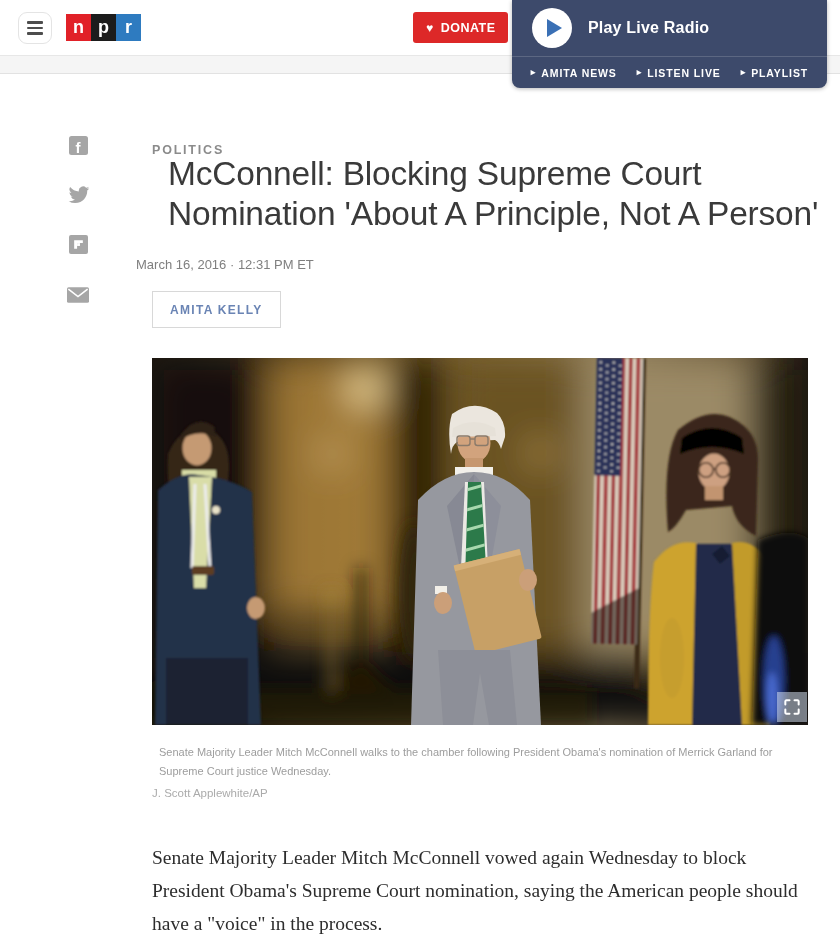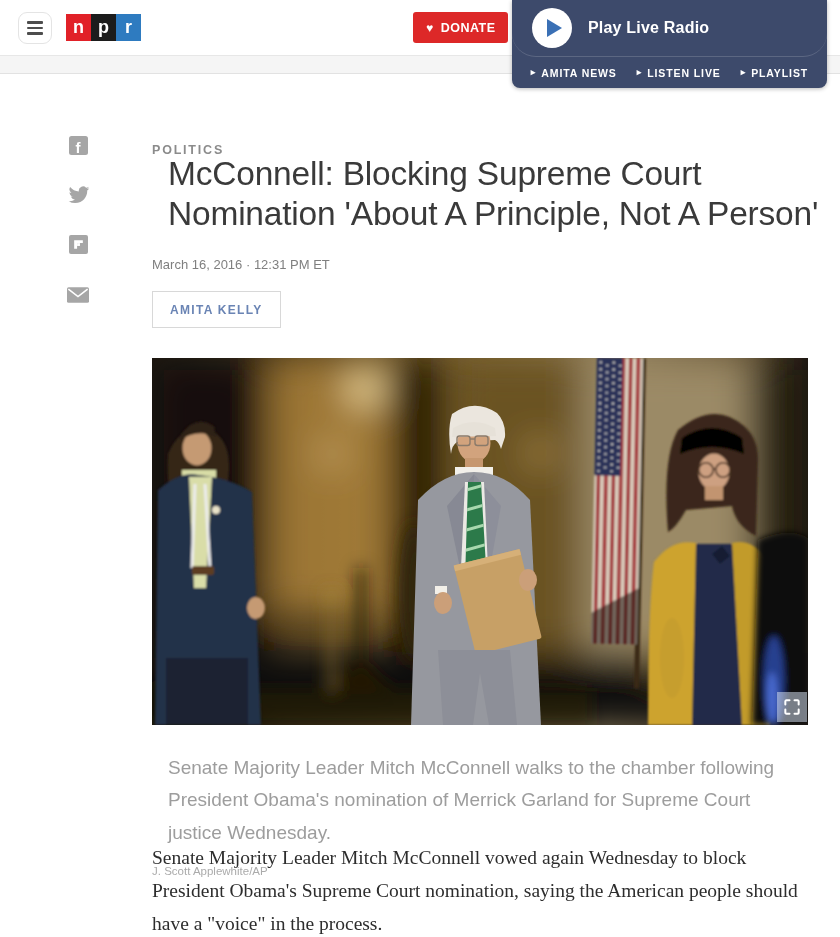--- a/index.html
+++ b/index.html
@@ -16,49 +16,49 @@
   .sq-p{background:#1c1c1c;}
   .sq-r{background:#2e7bc0;}
   .donate-btn{position:absolute;left:413px;top:12px;height:31px;background:#dd2828;color:#fff;border:none;border-radius:3px;padding:0 13px;font-family:"Liberation Sans",sans-serif;font-size:12.5px;font-weight:bold;letter-spacing:.5px;display:flex;align-items:center;gap:7px;cursor:pointer;}
   .donate-btn .heart{font-size:12px;line-height:1;}
 
   
   .subnav-strip{position:absolute;top:56px;left:0;width:840px;height:17px;background:#f5f5f5;border-bottom:1px solid #e2e2e2;}
 
   
   .radio-panel{position:absolute;left:512px;top:0;width:315px;height:88px;background:#3d4a6b;border-radius:0 0 8px 8px;box-shadow:0 1px 4px rgba(0,0,0,.28);z-index:10;}
-  .radio-top{height:56px;display:flex;align-items:center;padding-left:20px;gap:16px;border-bottom:1px solid rgba(255,255,255,.16);cursor:pointer;border-radius:24px;}
+  .radio-top{height:56px;display:flex;align-items:center;padding-left:20px;gap:16px;border-bottom:1px solid rgba(255,255,255,.16);cursor:pointer;}
   .play-circle{width:40px;height:40px;background:#fff;border-radius:50%;display:flex;align-items:center;justify-content:center;flex:0 0 auto;}
   .play-tri{width:0;height:0;border-left:15px solid #3a70b5;border-top:9.5px solid transparent;border-bottom:9.5px solid transparent;margin-left:4px;}
   .radio-label{color:#fff;font-size:16px;font-weight:bold;letter-spacing:.2px;}
   .radio-links{height:31px;display:flex;align-items:center;justify-content:center;gap:20px;}
   .radio-link{display:flex;align-items:center;gap:5px;color:#fff;font-size:10.5px;font-weight:bold;letter-spacing:.9px;cursor:pointer;text-decoration:none;}
   .radio-link .tri{font-size:9px;line-height:1;}
 
   
   .share-btn{position:absolute;left:66px;width:24px;height:24px;background:none;border:none;padding:0;cursor:pointer;display:flex;align-items:center;justify-content:center;}
   .share-fb{top:133px;}
   .share-tw{top:183px;}
   .share-fp{top:232px;}
   .share-em{top:283px;}
   .fb-box{width:19px;height:19px;background:#a6a6a6;border-radius:2.5px;color:#fff;font-weight:bold;font-size:15px;text-align:center;line-height:23px;overflow:hidden;}
   .fp-box{width:19px;height:19px;background:#a6a6a6;border-radius:2px;display:flex;align-items:center;justify-content:center;}
 
   
   .kicker{position:absolute;left:152px;top:115px;font-size:12.5px;font-weight:bold;letter-spacing:1.8px;color:#8b8b8b;margin-top:28px;}
   .headline{position:absolute;left:152px;top:138px;width:660px;margin:16px;font-size:33.5px;line-height:40px;font-weight:400;letter-spacing:-.2px;color:#3a3a3a;}
-  .dateline{position:absolute;left:152px;top:257px;font-size:13px;color:#7f7f7f;}
+  .dateline{position:absolute;left:136px;top:257px;font-size:13px;color:#7f7f7f;}
   .author-chip{position:absolute;left:152px;top:291px;border:1px solid #d8d8d8;background:#fff;padding:11px 17px 10px;font-family:Liberation Sans, sans-serif;font-size:12px;font-weight:bold;letter-spacing:1.3px;color:#6a84b4;cursor:pointer;text-align:center;}
 
   .hero-figure{position:absolute;left:152px;top:358px;width:656px;height:367px;margin:0;}
   .hero-figure svg.scene{display:block;width:656px;height:367px;}
   .expand-btn{position:absolute;right:1px;bottom:3px;width:30px;height:30px;background:rgba(210,220,236,.55);border:none;padding:0;display:flex;align-items:center;justify-content:center;cursor:pointer;}
 
   .caption-block{position:absolute;left:152px;top:736px;width:660px;}
-  .caption-text{margin:16px;font-size:19px;line-height:1.7;color:#9d9d9d;}
+  .caption-text{margin:7px;font-size:11px;line-height:1.7;color:#9d9d9d;}
   .credit-text{margin:4px 0 16px;font-size:11.5px;color:#ababab;}
 
   .body-par{position:absolute;left:152px;top:841px;width:660px;margin:0;font-family:"Liberation Serif",serif;font-size:19.5px;line-height:33px;color:#2d2d2d;}
 </style>
 </head>
 <body>
 
 <div class="page">
 
   <header class="top-header">

